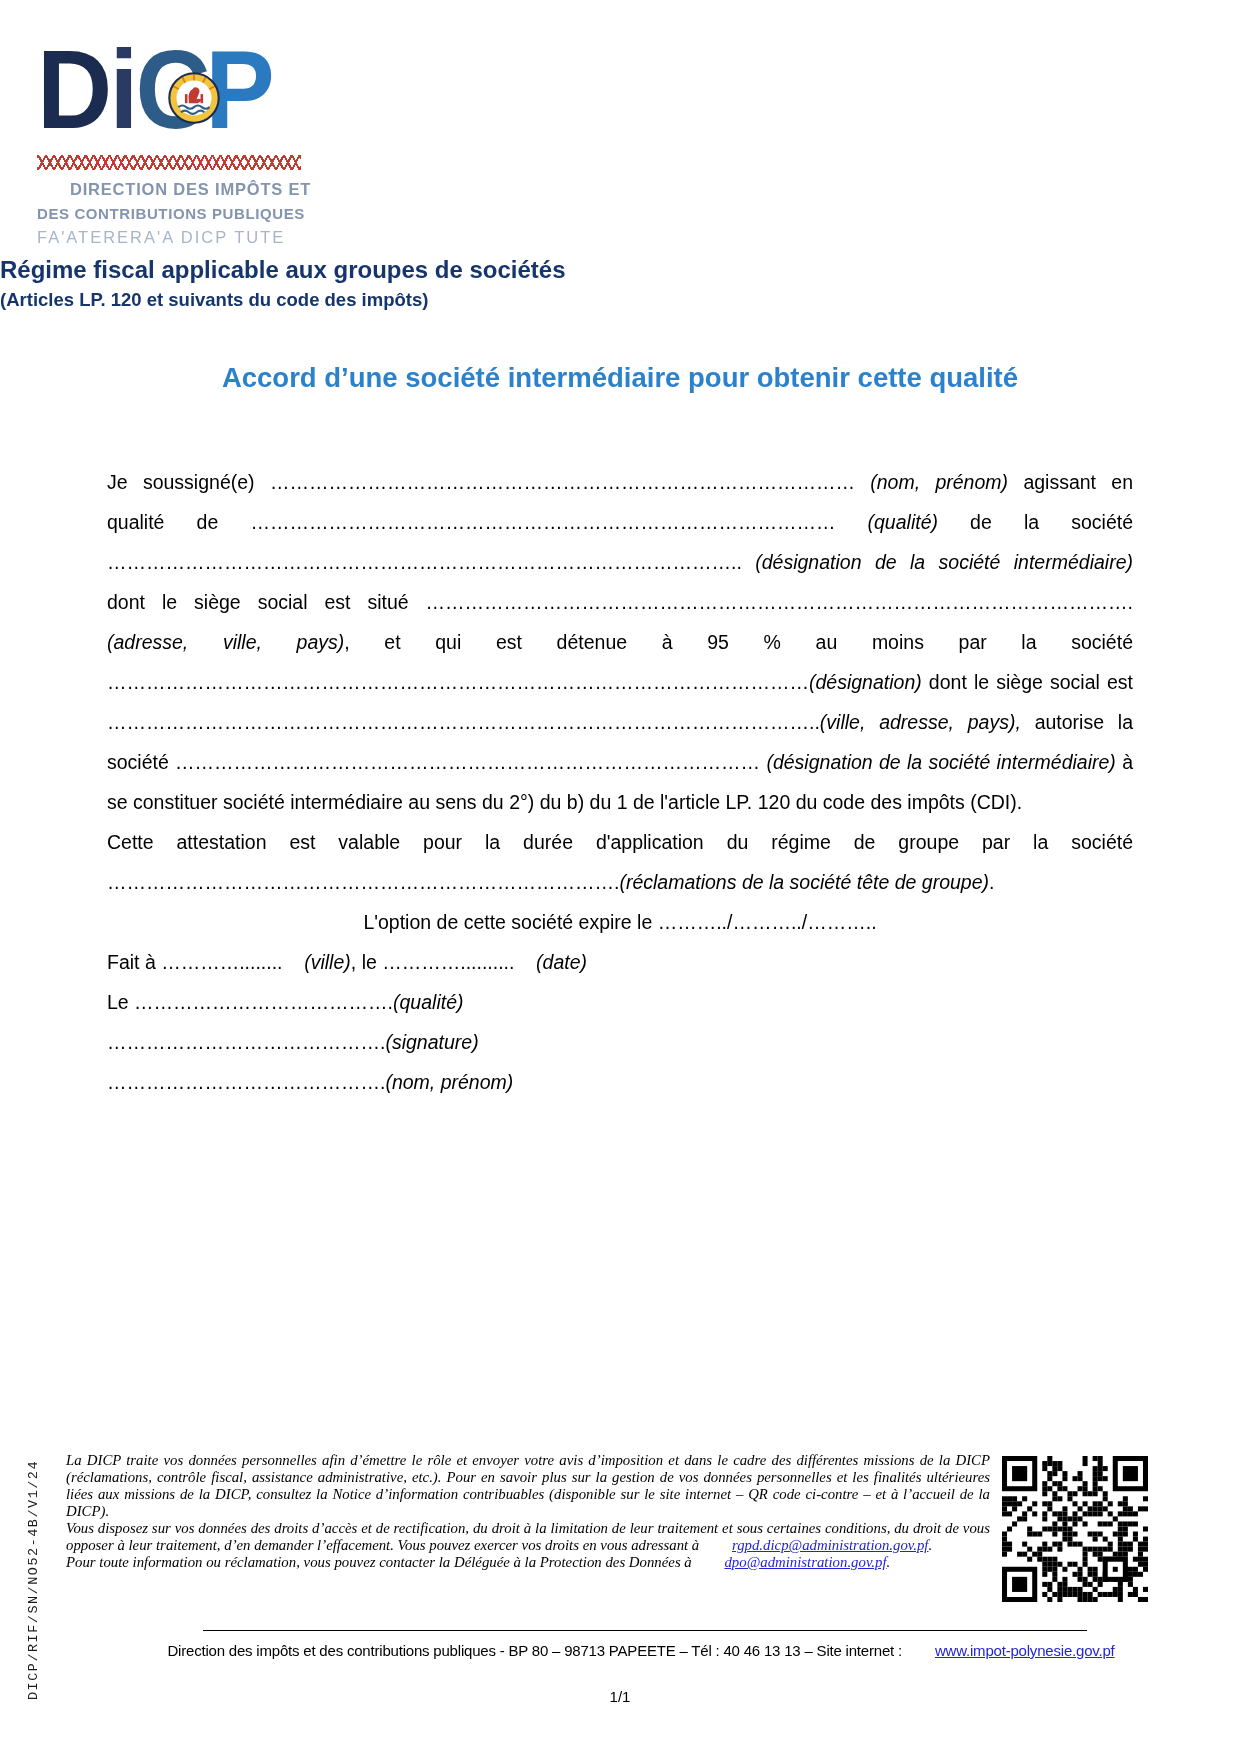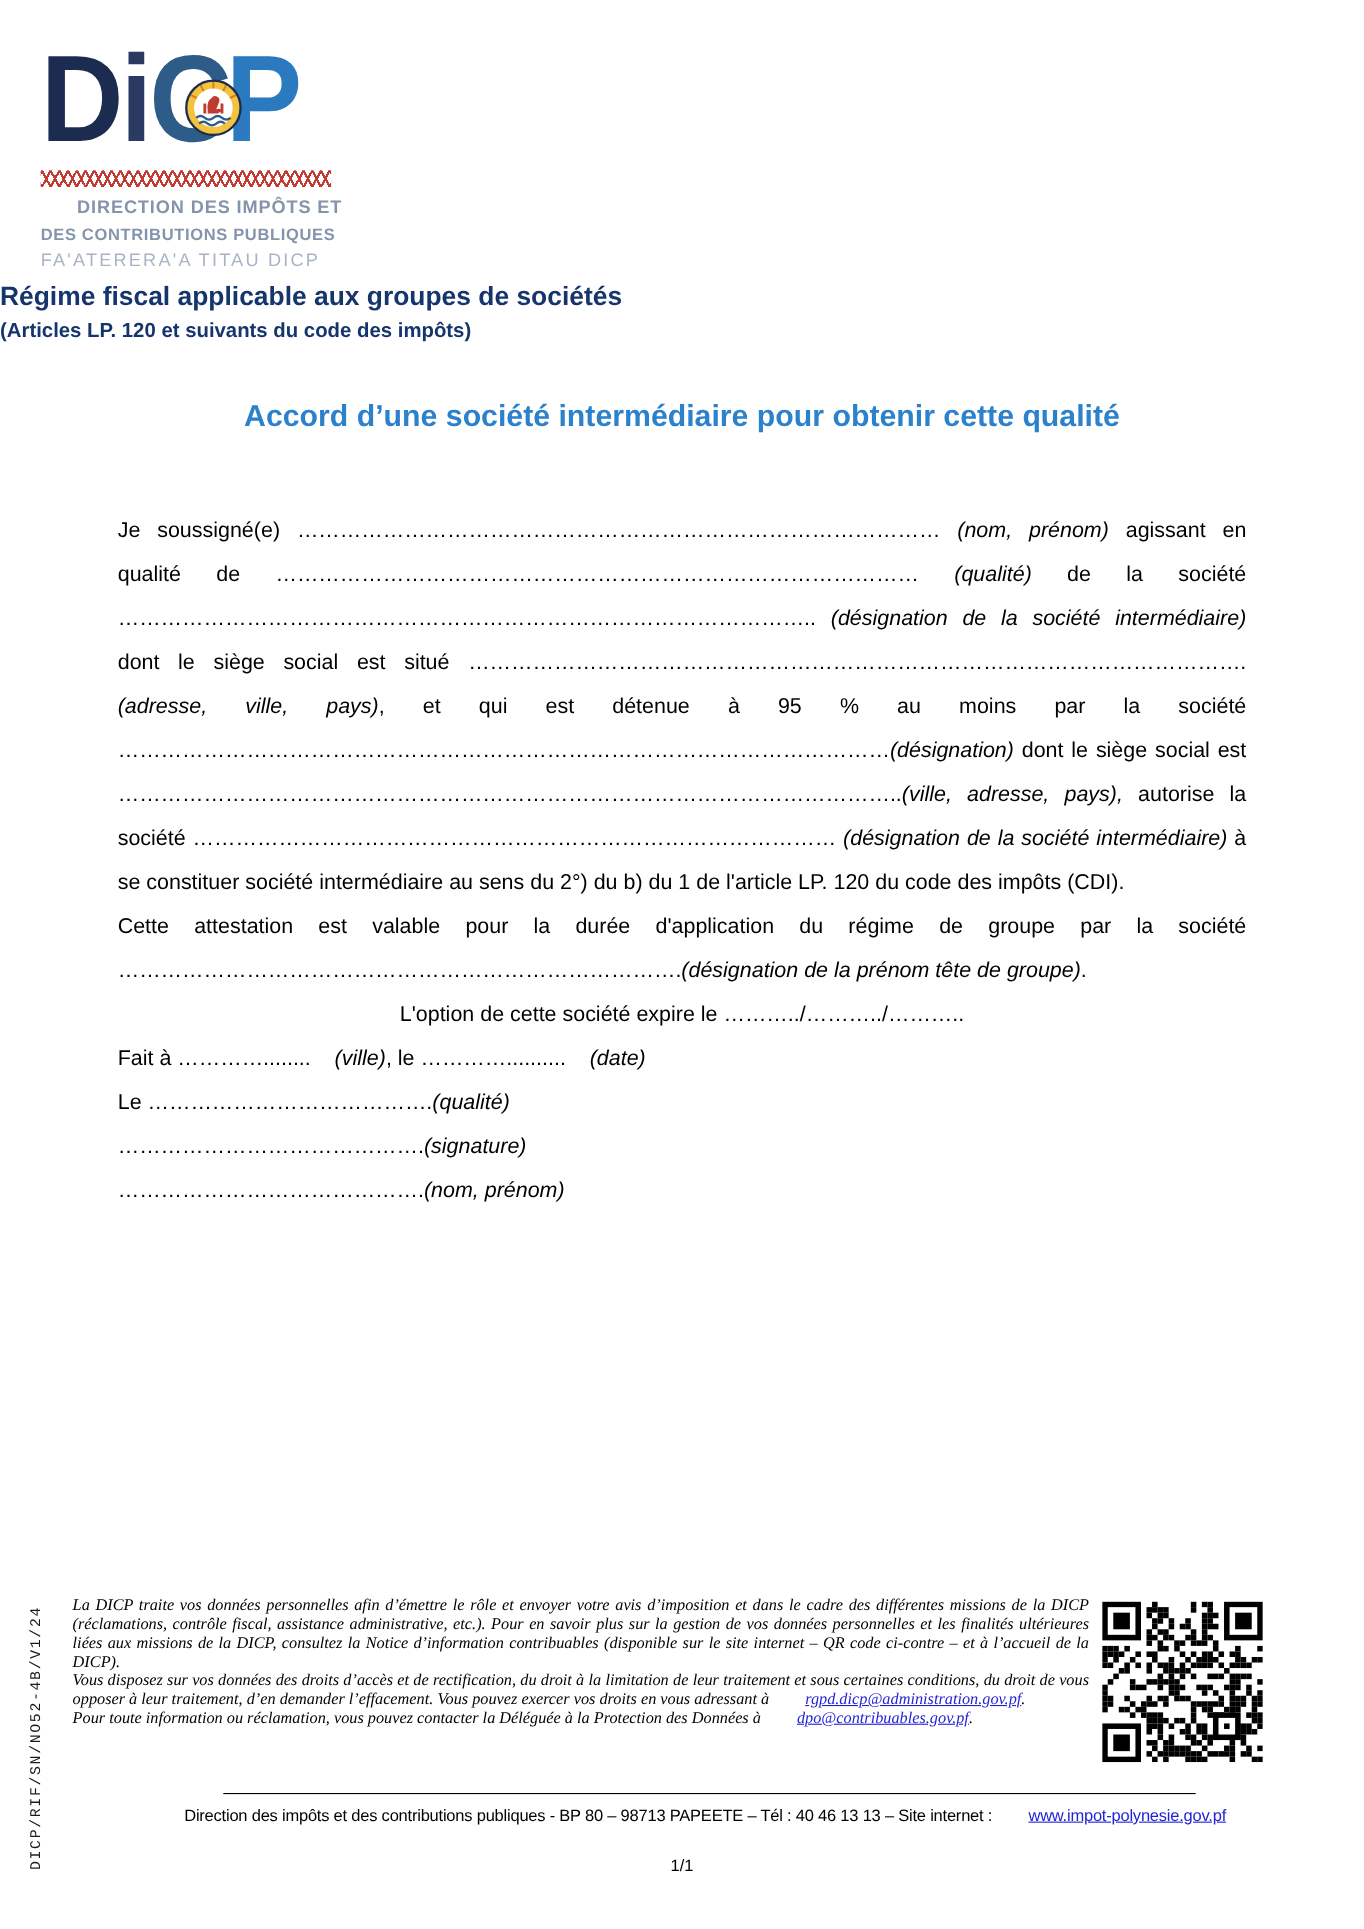--- a/index.html
+++ b/index.html
@@ -91,45 +91,45 @@
       <rect x="25" y="17" width="2" height="7" fill="#c23b32"></rect>
       <g stroke="#2d5c88" stroke-width="1.6" fill="none">
         <path d="M8 27 q3-2.5 6 0 q3 2.5 6 0 q3-2.5 6 0 q3 2.5 6 0"></path>
         <path d="M10 31 q3-2.5 6 0 q3 2.5 6 0 q3-2.5 6 0"></path>
       </g>
       <circle cx="20" cy="20" r="19" fill="none" stroke="#1c2b50" stroke-width="1.6"></circle>
     </svg>
     <div class="zigzag"></div>
     <div class="org1">DIRECTION DES IMPÔTS ET</div>
     <div class="org2">DES CONTRIBUTIONS PUBLIQUES</div>
-    <div class="org3">FA'ATERERA'A TITAU DICP</div>
+    <div class="org3">FA'ATERERA'A DICP TUTE</div>
   </div>
 
   <div class="titles">
     <div class="title">Régime fiscal applicable aux groupes de sociétés</div>
     <div class="subtitle">(Articles LP. 120 et suivants du code des impôts)</div>
   </div>
   <div class="heading">Accord d’une société intermédiaire pour obtenir cette qualité</div>
 
   <div class="bodytxt">
     <p class="just p1"><span>Je soussigné(e) </span><span>………………………………………………………………………………</span><span> </span><span class="it">(nom, prénom)</span><span> agissant en qualité de </span><span>………………………………………………………………………………</span><span> </span><span class="it">(qualité)</span><span> de la société </span><span>……………………………………………………………………………………</span><span>.. </span><span class="it">(désignation de la société intermédiaire)</span><span> dont le siège social est situé </span><span>………………………………………………………………………………………………</span><span>.</span><span class="it">(adresse, ville, pays)</span><span>, et qui est détenue à 95&nbsp;% au moins par la société </span><span>………………………………………………………………………………………………</span><span class="it">(désignation)</span><span> dont le siège social est </span><span>………………………………………………………………………………………………</span><span>..</span><span class="it">(ville, adresse, pays),</span><span> autorise la société </span><span>………………………………………………………………………………</span><span> </span><span class="it">(désignation de la société intermédiaire)</span><span> à se constituer société intermédiaire au sens du 2°) du b) du 1 de l'article LP. 120 du code des impôts (CDI).</span></p>
-    <p class="just p2"><span>Cette attestation est valable pour la durée d'application du régime de groupe par la société </span><span>……………………………………………………………………</span><span>.</span><span class="it">(désignation de la prénom tête de groupe)</span><span>.</span></p>
+    <p class="just p2"><span>Cette attestation est valable pour la durée d'application du régime de groupe par la société </span><span>……………………………………………………………………</span><span>.</span><span class="it">(réclamations de la société tête de groupe)</span><span>.</span></p>
     <p class="p3"><span>L'option de cette société expire le </span><span>………</span><span>../</span><span>………</span><span>../</span><span>………</span><span>..</span></p>
     <p class="p4"><span>Fait à </span><span>…………</span><span>........&nbsp;&nbsp;&nbsp; </span><span class="it">(ville)</span><span>, le </span><span>…………</span><span>..........&nbsp;&nbsp;&nbsp; </span><span class="it">(date)</span></p>
     <p class="p5"><span>Le </span><span>…………………………………</span><span>.</span><span class="it">(qualité)</span></p>
     <p class="p6"><span>……………………………………</span><span>.</span><span class="it">(signature)</span></p>
     <p class="p7"><span>……………………………………</span><span>.</span><span class="it">(nom, prénom)</span></p>
   </div>
 
   <div class="ref">DICP/RIF/SN/NO52-4B/V1/24</div>
 
   <div class="privacy">
     <p><span>La DICP traite vos données personnelles afin d’émettre le rôle et envoyer votre avis d’imposition et dans le cadre des différentes missions de la DICP (réclamations, contrôle fiscal, assistance administrative, etc.). Pour en savoir plus sur la gestion de vos données personnelles et les finalités ultérieures liées aux missions de la DICP, consultez la Notice d’information contribuables (disponible sur le site internet – QR code ci-contre – et à l’accueil de la DICP).</span></p>
     <p><span>Vous disposez sur vos données des droits d’accès et de rectification, du droit à la limitation de leur traitement et sous certaines conditions, du droit de vous opposer à leur traitement, d’en demander l’effacement. Vous pouvez exercer vos droits en vous adressant à </span><a class="lnk" href="#">rgpd.dicp@administration.gov.pf</a><span>.</span></p>
-    <p><span>Pour toute information ou réclamation, vous pouvez contacter la Déléguée à la Protection des Données à </span><a class="lnk" href="#">dpo@contribuables.gov.pf</a><span>.</span></p>
+    <p><span>Pour toute information ou réclamation, vous pouvez contacter la Déléguée à la Protection des Données à </span><a class="lnk" href="#">dpo@administration.gov.pf</a><span>.</span></p>
   </div>
 
   <svg id="qr" class="qr" viewBox="0 0 145 145">
       <rect x="0" y="0" width="145" height="145" fill="#fff"></rect>
       <rect x="45" y="0" width="5" height="5" fill="#000"></rect>
       <rect x="80" y="0" width="5" height="5" fill="#000"></rect>
       <rect x="90" y="0" width="5" height="5" fill="#000"></rect>
       <rect x="95" y="0" width="5" height="5" fill="#000"></rect>
       <rect x="40" y="5" width="5" height="5" fill="#000"></rect>
       <rect x="45" y="5" width="5" height="5" fill="#000"></rect>

